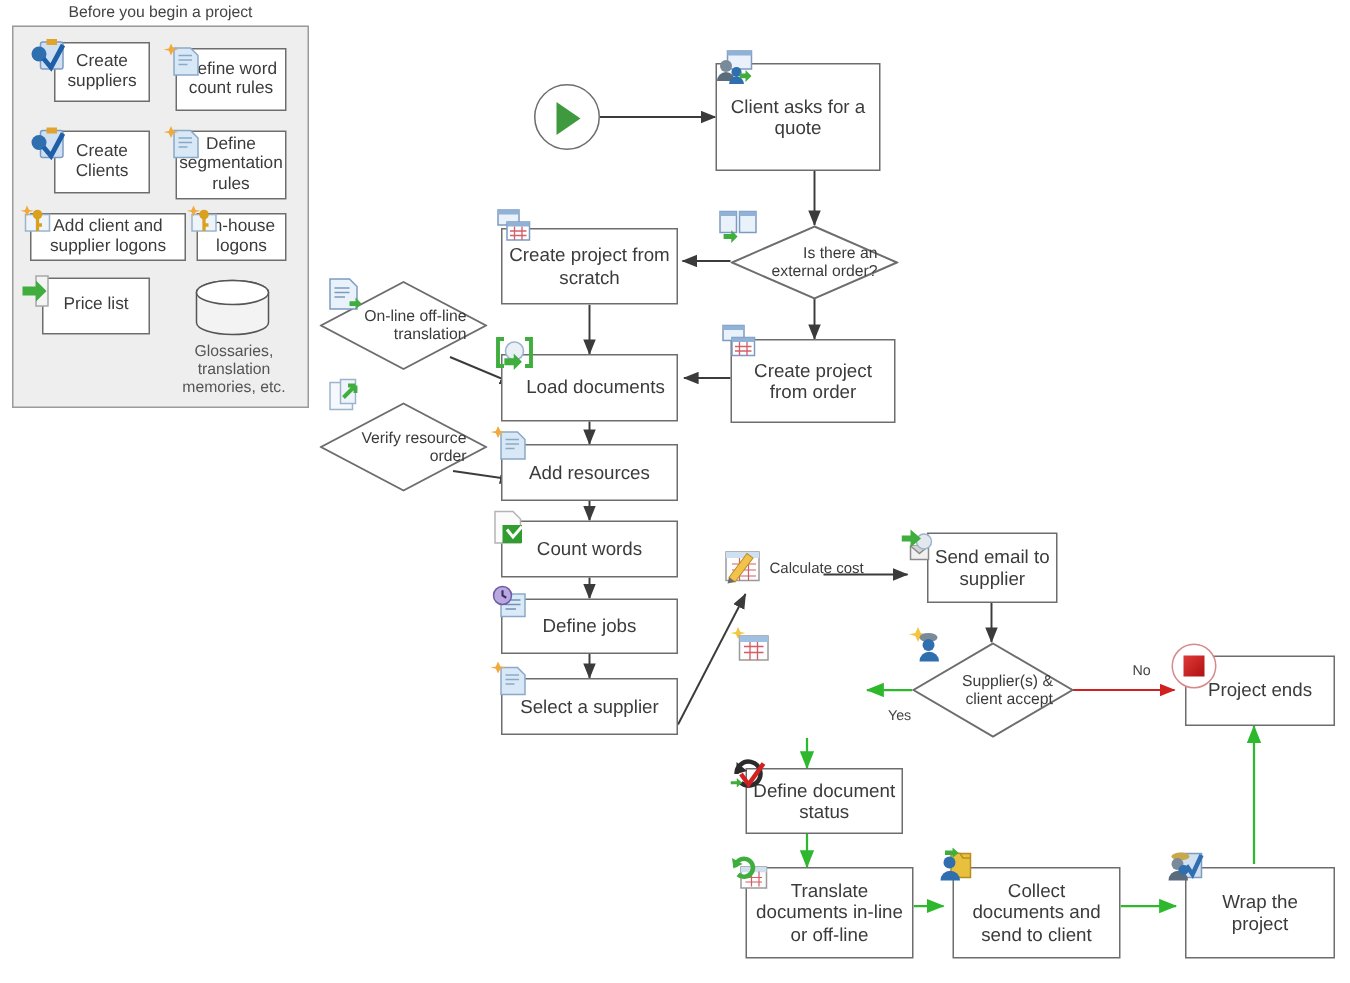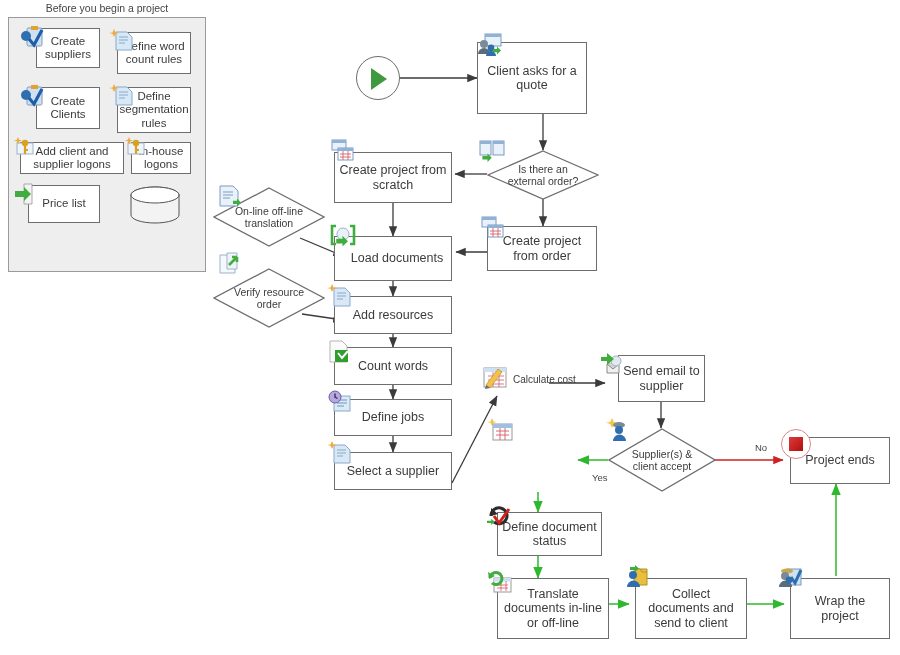--- a/index.html
+++ b/index.html
@@ -14,21 +14,21 @@
   .node.small{font-size:11.5px;}
   .panel-note{position:absolute;font-size:10.5px;color:#555;text-align:center;}
 
   .prep-panel{position:absolute;left:8px;top:17px;width:198px;height:255px;
               background:#eeeeee;border:1.3px solid #9a9a9a;box-sizing:border-box;}
   .prep-title{position:absolute;left:8px;top:2px;width:198px;text-align:center;
               font-size:10.5px;color:#444;}
 
   .diamond{position:absolute;}
   .diamond .dlabel{position:absolute;left:0;top:0;width:100%;height:100%;
-      display:flex;align-items:center;justify-content:center;text-align:center;
+      display:flex;align-items:center;justify-content:center;text-align:right;
       font-size:10.5px;line-height:1.15;color:#3b3b3b;padding:0 14px;box-sizing:border-box;}
 
   .edge-label{position:absolute;font-size:9.5px;color:#444;}
   .free-label{position:absolute;font-size:10px;color:#3b3b3b;}
 
   .icon{position:absolute;width:26px;height:24px;}
   .icon svg{width:100%;height:100%;display:block;}
 
   .startcirc{position:absolute;width:44px;height:44px;border:1.5px solid #6d6d6d;
              border-radius:50%;background:#fff;box-sizing:border-box;}
@@ -194,20 +194,21 @@
       </svg>
   </div>
 
   <div class="cyl" style="left:128px;top:186px;">
     <svg viewBox="0 0 54 40">
         <ellipse cx="27" cy="9" rx="24" ry="8" fill="#ffffff" stroke="#555"></ellipse>
         <path d="M3 9 v20 a24 8 0 0 0 48 0 V9" fill="#f3f3f3" stroke="#555"></path>
         <ellipse cx="27" cy="9" rx="24" ry="8" fill="#ffffff" stroke="#555"></ellipse>
       </svg>
   </div>
+  <div class="panel-note" style="left:114px;top:228px;width:84px;">Glossaries, translation memories, etc.</div>
 
   <div class="startcirc" style="left:356px;top:56px;">
     <div class="tri"></div>
   </div>
 
   <div class="node" style="left:477px;top:42px;width:110px;height:72px;">
     <span>Client asks for a quote</span>
   </div>
   <div class="icon" style="left:477px;top:33px;">
     <svg viewBox="0 0 26 24">
@@ -243,21 +244,21 @@
   <div class="icon" style="left:331px;top:139px;">
     <svg viewBox="0 0 26 24">
         <rect x="1" y="1" width="14" height="10" fill="#e9f1fa" stroke="#7d9bc0"></rect>
         <rect x="1" y="1" width="14" height="3" fill="#8fb2d6"></rect>
         <rect x="7" y="9" width="15" height="12" fill="#ffffff" stroke="#7d9bc0"></rect>
         <rect x="7" y="9" width="15" height="3" fill="#8fb2d6"></rect>
         <path d="M9 15h11M9 18h11M12 12v9M17 12v9" stroke="#d4606a" stroke-width=".9"></path>
       </svg>
   </div>
 
-  <div class="node" style="left:487px;top:226px;width:110px;height:45px;text-align:center;">
+  <div class="node" style="left:487px;top:226px;width:110px;height:56px;text-align:center;">
     <span>Create project from order</span>
   </div>
   <div class="icon" style="left:481px;top:216px;">
     <svg viewBox="0 0 26 24">
         <rect x="1" y="1" width="14" height="10" fill="#e9f1fa" stroke="#7d9bc0"></rect>
         <rect x="1" y="1" width="14" height="3" fill="#8fb2d6"></rect>
         <rect x="7" y="9" width="15" height="12" fill="#ffffff" stroke="#7d9bc0"></rect>
         <rect x="7" y="9" width="15" height="3" fill="#8fb2d6"></rect>
         <path d="M9 15h11M9 18h11M12 12v9M17 12v9" stroke="#d4606a" stroke-width=".9"></path>
       </svg>

